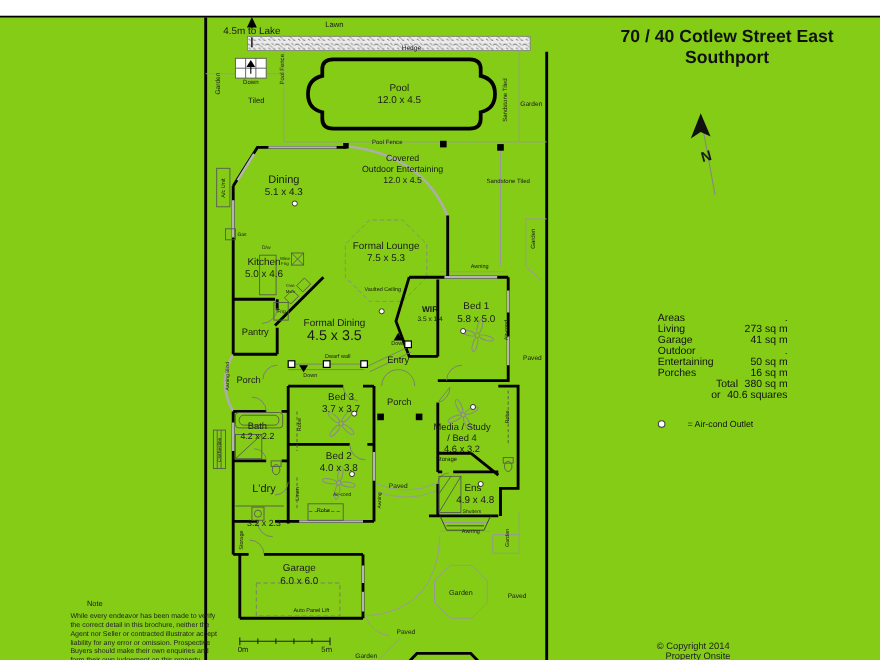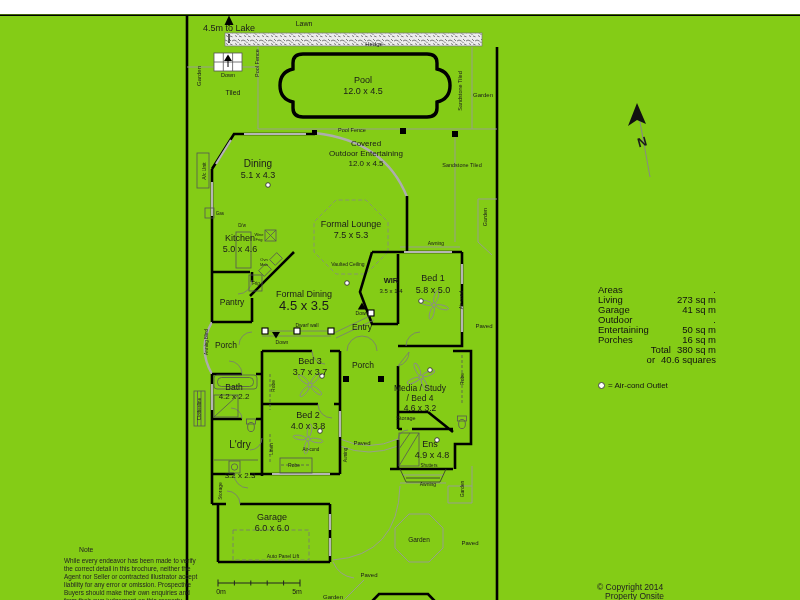--- a/index.html
+++ b/index.html
@@ -12,21 +12,21 @@
   .plan-label.v{transform:translate(-50%,-50%) rotate(-90deg);}
   .plan-label.b{font-weight:bold;}
   .title-block{position:absolute;left:533px;top:11px;width:256px;text-align:center;
                font-weight:bold;font-size:16px;line-height:1.18;color:#111;}
   .areas{position:absolute;left:598px;top:271px;width:118px;font-size:9.5px;color:#111;}
   .arow{display:flex;justify-content:space-between;line-height:10px;}
   .arow .lbl{text-align:left;}
   .arow .val{text-align:right;}
   .bold{font-weight:normal;}
   .arow.totalrow .lbl{flex:1;text-align:right;margin-right:6px;}
-  .legend{margin-top:16px;font-size:8px;display:flex;align-items:center;gap:3px;color:#111;}
+  .legend{margin-top:16px;font-size:8px;display:flex;align-items:center;gap:20px;color:#111;}
   .legend .dot{width:5px;height:5px;border:1px solid #444;border-radius:50%;display:inline-block;background:#fff;}
   .note-block{position:absolute;left:64px;top:532px;width:136px;font-size:6.4px;line-height:1.27;color:#222;}
   .note-block .note-head{margin-left:15px;margin-bottom:2px;font-size:6.8px;}
   .copyright{position:absolute;left:597px;top:569px;font-size:8.5px;line-height:1.08;color:#222;}
   .copyright .ind{padding-left:8px;}
 </style>
 </head>
 <body>
 
 <div id="stage">
@@ -302,20 +302,22 @@
       <span class="plan-label" style="left: 369px; top: 561px; font-size: 6px;">Paved</span>
       <span class="plan-label" style="left: 333px; top: 583px; font-size: 6px;">Garden</span>
       <span class="plan-label" style="left: 419px; top: 526px; font-size: 6.5px;">Garden</span>
       <span class="plan-label" style="left: 470px; top: 529px; font-size: 6px;">Paved</span>
       <span class="plan-label" style="left: 221px; top: 577px; font-size: 7px;">0m</span>
       <span class="plan-label" style="left: 297px; top: 577px; font-size: 7px;">5m</span>
       <span class="plan-label b" style="left: 642px; top: 128px; font-size: 13px; transform: translate(-50%, -50%) rotate(-15deg);">N</span>
     </div>
 
 <div class="title-block">
+  <div>70 / 40 Cotlew Street East</div>
+  <div>Southport</div>
 </div>
 
 <div class="areas">
   <div class="arow">
     <span class="lbl bold">Areas</span>
     <span class="val">.</span>
   </div>
   <div>
         <div class="arow">
           <span class="lbl">Living</span>

